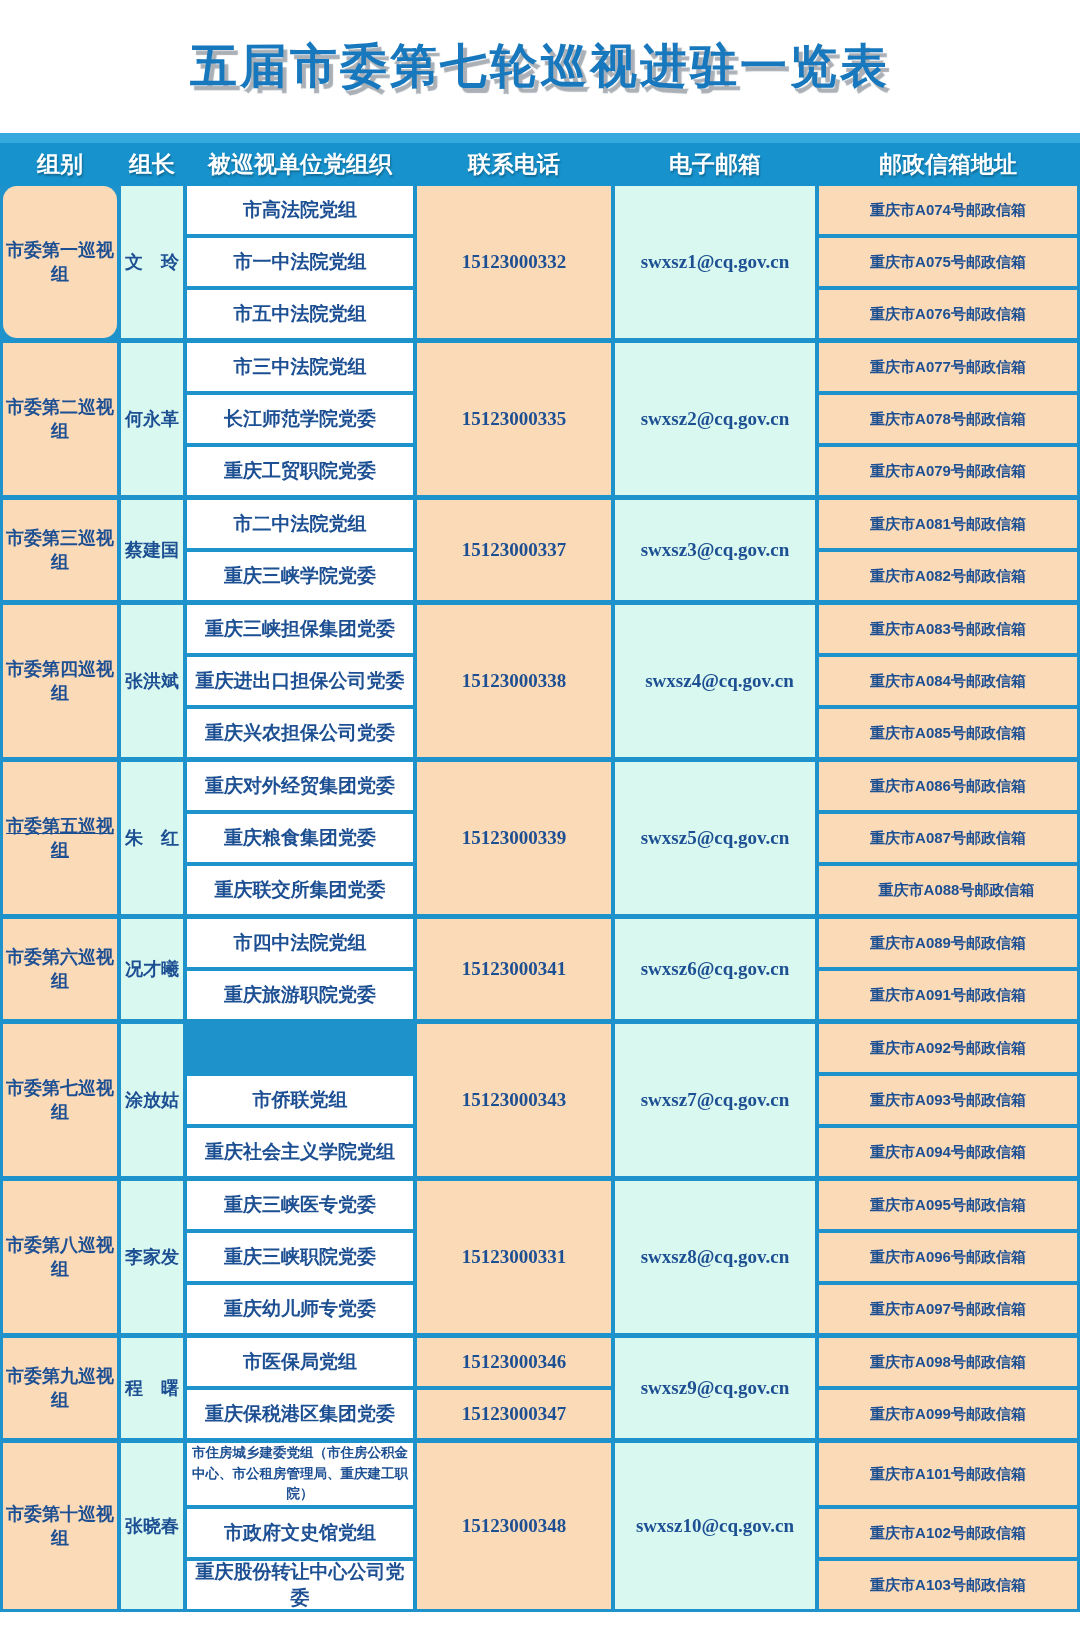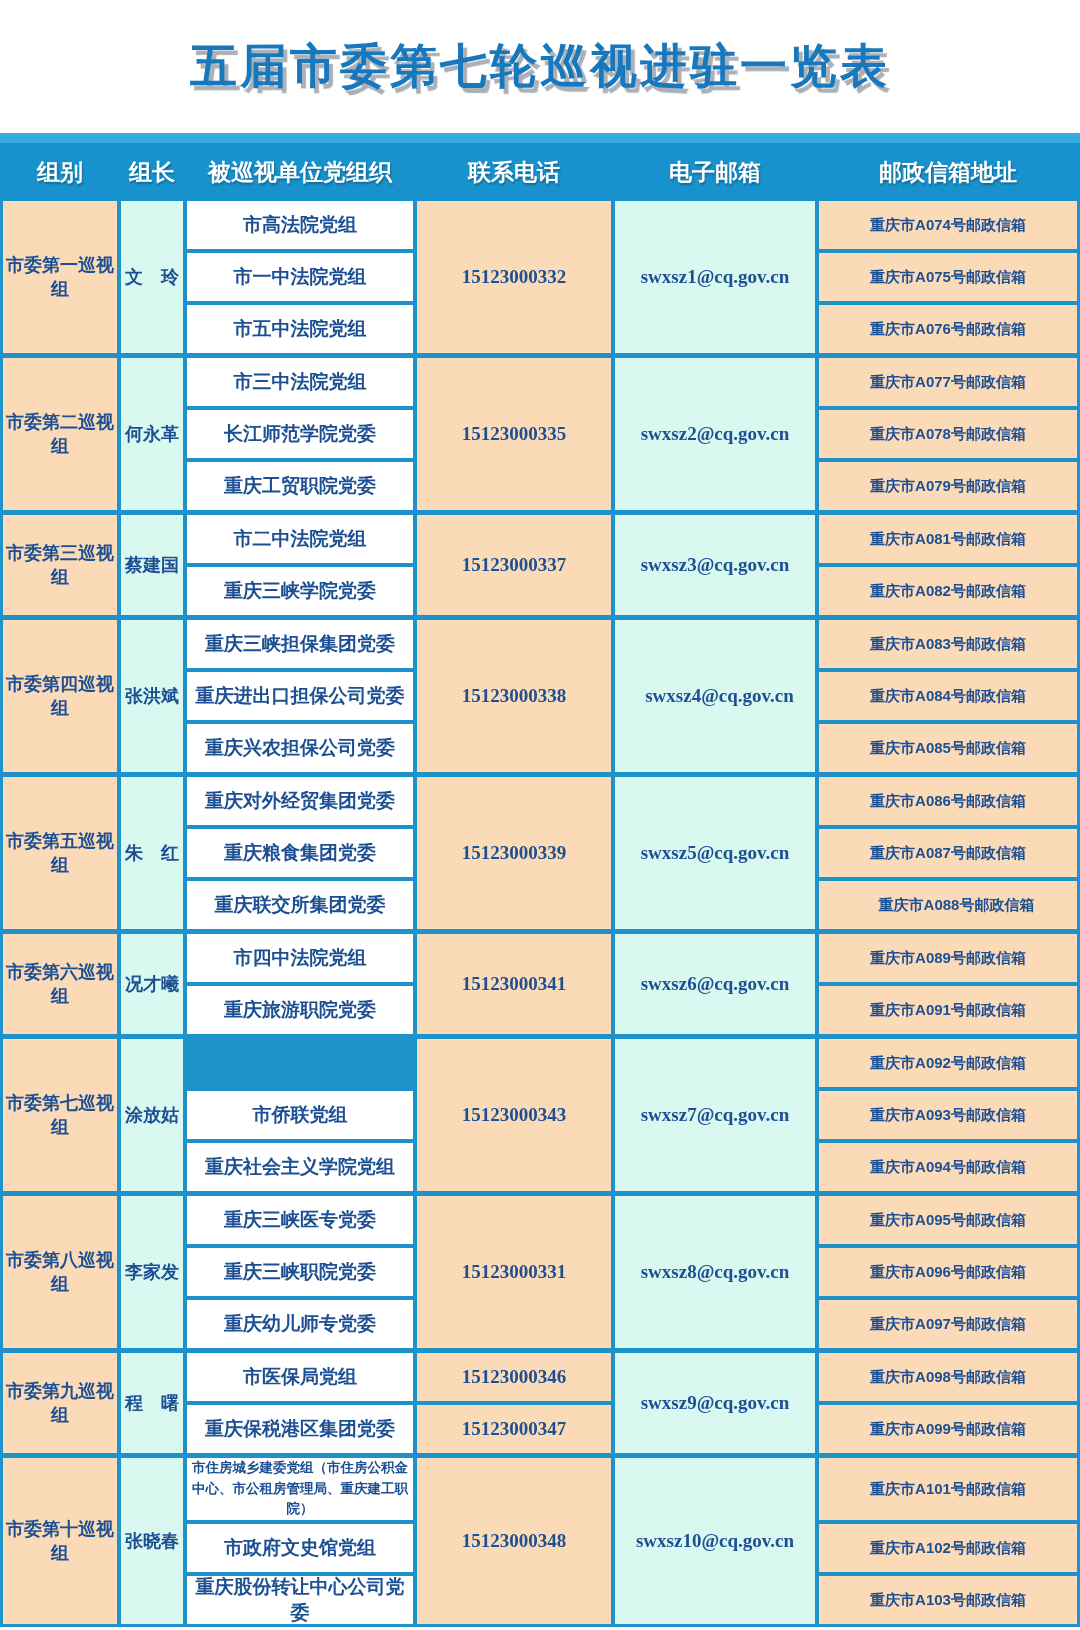--- a/index.html
+++ b/index.html
@@ -20,21 +20,21 @@
   .title-wrap{
     height:133px;display:flex;align-items:center;justify-content:center;
   }
   h1.page-title{
     margin:0;font-size:47px;font-weight:900;letter-spacing:3px;
     color:var(--title-blue);
     text-shadow:4px 5px 1px #aab0b6;
   }
   .head-strip{height:10px;background:var(--head-strip);}
   .thead{
-    height:58px;background:var(--head-blue);
+    height:43px;background:var(--head-blue);
     display:grid;grid-template-columns:114px 62px 226px 194px 200px 258px;
     gap:4px;padding:0 3px;align-items:center;
   }
   .th{
     color:#ffffff;font-size:23px;font-weight:bold;text-align:center;
     text-shadow:1px 2px 2px rgba(0,0,0,0.28);
   }
   .tbody{
     display:flex;flex-direction:column;gap:5px;
     background:var(--border-blue);
@@ -70,21 +70,21 @@
   <div class="thead" id="thead">
       <div class="th">组别</div>
       <div class="th">组长</div>
       <div class="th">被巡视单位党组织</div>
       <div class="th">联系电话</div>
       <div class="th">电子邮箱</div>
       <div class="th">邮政信箱地址</div>
     </div>
   <div class="tbody" id="tbody">
       <div class="group" style="grid-template-rows: 48px 48px 48px;">
-        <div class="cell c-group" style="grid-area: 1 / 1 / span 3;">市委第一巡视组</div>
+        <div class="cell c-group" style="grid-area: 1 / 1 / span 3; border-radius: 14px;">市委第一巡视组</div>
         <div class="cell c-leader" style="grid-area: 1 / 2 / span 3;">文　玲</div>
         <div class="cell c-unit" style="grid-area: 1 / 3;">市高法院党组</div>
         <div class="cell c-unit" style="grid-area: 2 / 3;">市一中法院党组</div>
         <div class="cell c-unit" style="grid-area: 3 / 3;">市五中法院党组</div>
         <div class="cell c-phone" style="grid-area: 1 / 4 / span 3;">15123000332</div>
         <div class="cell c-email" style="grid-area: 1 / 5 / span 3;">swxsz1@cq.gov.cn</div>
         <div class="cell c-addr" style="grid-area: 1 / 6; text-align: right;">重庆市A074号邮政信箱</div>
         <div class="cell c-addr" style="grid-area: 2 / 6;">重庆市A075号邮政信箱</div>
         <div class="cell c-addr" style="grid-area: 3 / 6;">重庆市A076号邮政信箱</div>
       </div>
@@ -116,21 +116,21 @@
         <div class="cell c-unit" style="grid-area: 1 / 3;">重庆三峡担保集团党委</div>
         <div class="cell c-unit" style="grid-area: 2 / 3;">重庆进出口担保公司党委</div>
         <div class="cell c-unit" style="grid-area: 3 / 3;">重庆兴农担保公司党委</div>
         <div class="cell c-phone" style="grid-area: 1 / 4 / span 3;">15123000338</div>
         <div class="cell c-email" style="grid-area: 1 / 5 / span 3; padding-left: 12px;">swxsz4@cq.gov.cn</div>
         <div class="cell c-addr" style="grid-area: 1 / 6;">重庆市A083号邮政信箱</div>
         <div class="cell c-addr" style="grid-area: 2 / 6;">重庆市A084号邮政信箱</div>
         <div class="cell c-addr" style="grid-area: 3 / 6;">重庆市A085号邮政信箱</div>
       </div>
       <div class="group" style="grid-template-rows: 48px 48px 48px;">
-        <div class="cell c-group" style="grid-area: 1 / 1 / span 3;">市委第五巡视组</div>
+        <div class="cell c-group" style="grid-area: 1 / 1 / span 3; text-decoration: underline;">市委第五巡视组</div>
         <div class="cell c-leader" style="grid-area: 1 / 2 / span 3;">朱　红</div>
         <div class="cell c-unit" style="grid-area: 1 / 3;">重庆对外经贸集团党委</div>
         <div class="cell c-unit" style="grid-area: 2 / 3;">重庆粮食集团党委</div>
         <div class="cell c-unit" style="grid-area: 3 / 3;">重庆联交所集团党委</div>
         <div class="cell c-phone" style="grid-area: 1 / 4 / span 3;">15123000339</div>
         <div class="cell c-email" style="grid-area: 1 / 5 / span 3;">swxsz5@cq.gov.cn</div>
         <div class="cell c-addr" style="grid-area: 1 / 6;">重庆市A086号邮政信箱</div>
         <div class="cell c-addr" style="grid-area: 2 / 6;">重庆市A087号邮政信箱</div>
         <div class="cell c-addr" style="grid-area: 3 / 6; padding-left: 20px;">重庆市A088号邮政信箱</div>
       </div>

